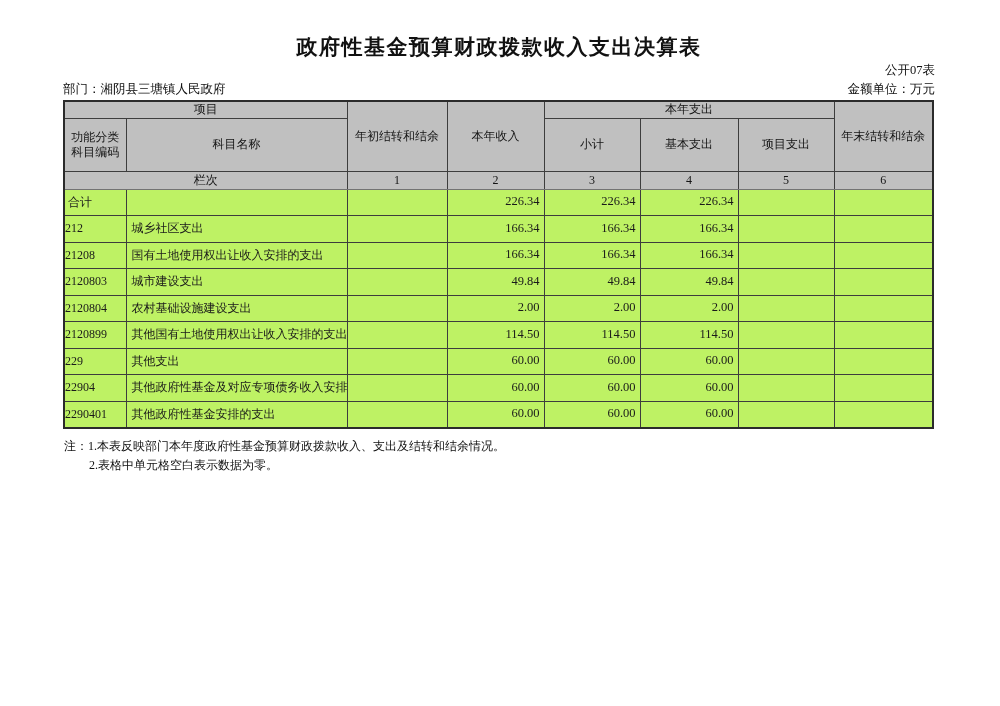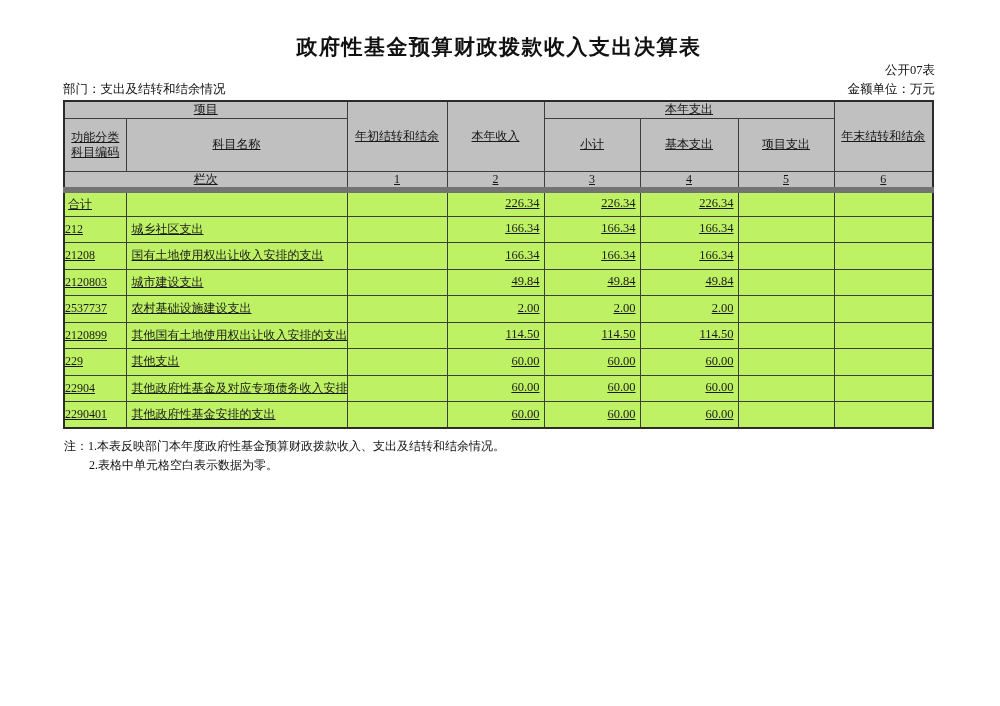--- a/index.html
+++ b/index.html
@@ -27,34 +27,33 @@
     position:absolute; top:81px; left:63px; width:872px;
     display:flex; justify-content:space-between;
     font-size:12.5px; color:#111;
   }
 
   table.fiscal {
     position:absolute; top:100px; left:63px;
     width:871px;
     border-collapse:collapse; table-layout:fixed;
     font-size:12px;
-    text-decoration:underline;
   }
   table.fiscal td, table.fiscal th {
     border:1px solid #3d3d3d;
     font-weight:normal;
     vertical-align:middle;
     overflow:hidden;
     line-height:1.25;
   }
   table.fiscal { border:2px solid #2b2b2b; }
   tr.hrow1 { height:17px; }
   tr.hrow2 { height:53px; }
   tr.lanci { height:18px; }
-  tr.lanci td { border-bottom:6px solid #737373;margin-top:18px; }
+  tr.lanci td { border-bottom:1px solid #737373;margin-top:18px; }
   tr.data  { height:26.5px; background:#bef264; }
 
   .hdr { background:#c0c0c0; text-align:center; color:#141414; }
   .two-line { line-height:1.45; }
 
   td.code { text-align:left; white-space:nowrap; }
   td.code-total { text-align:left; padding-left:3px; white-space:nowrap; }
   td.name { text-align:left; padding-left:5px; white-space:nowrap; }
   td.num  { text-align:right; padding-right:4px; white-space:nowrap; font-size:12.5px; }
 
@@ -67,21 +66,21 @@
 </head>
 <body>
 
 <div class="page">
 
   <div class="doc-title">政府性基金预算财政拨款收入支出决算表</div>
 
   <div class="table-code">公开07表</div>
 
   <div class="meta-row">
-    <span>部门：支出及结转和结余情况</span>
+    <span>部门：湘阴县三塘镇人民政府</span>
     <span>金额单位：万元</span>
   </div>
 
   <table class="fiscal">
     <colgroup>
       <col style="width:62px">
       <col style="width:221px">
       <col style="width:100px">
       <col style="width:97px">
       <col style="width:96px">
@@ -151,21 +150,21 @@
         <td class="code">2120803</td>
         <td class="name">城市建设支出</td>
         <td class="num"></td>
         <td class="num">49.84</td>
         <td class="num">49.84</td>
         <td class="num">49.84</td>
         <td class="num"></td>
         <td class="num"></td>
       </tr>
       <tr class="data">
-        <td class="code">2537737</td>
+        <td class="code">2120804</td>
         <td class="name">农村基础设施建设支出</td>
         <td class="num"></td>
         <td class="num">2.00</td>
         <td class="num">2.00</td>
         <td class="num">2.00</td>
         <td class="num"></td>
         <td class="num"></td>
       </tr>
       <tr class="data">
         <td class="code">2120899</td>

